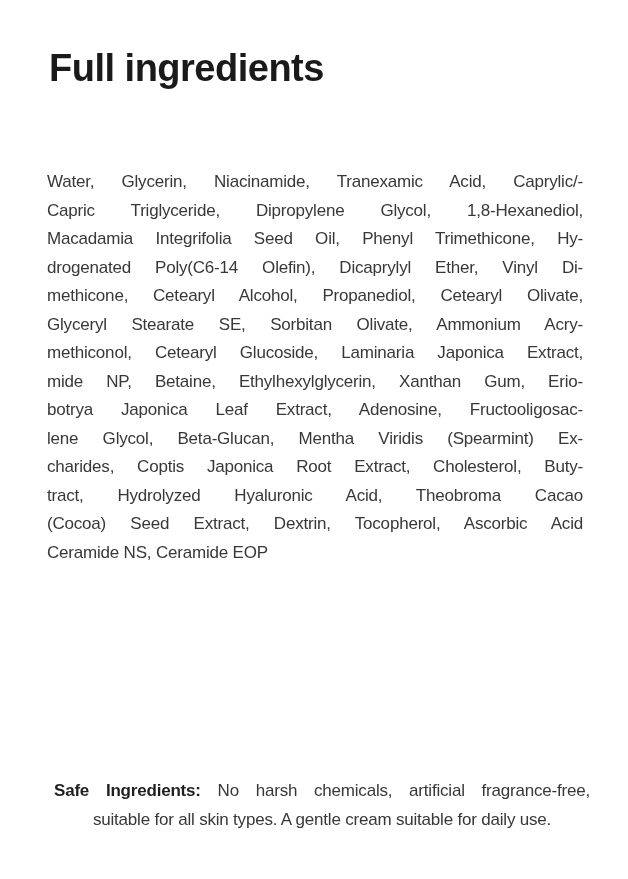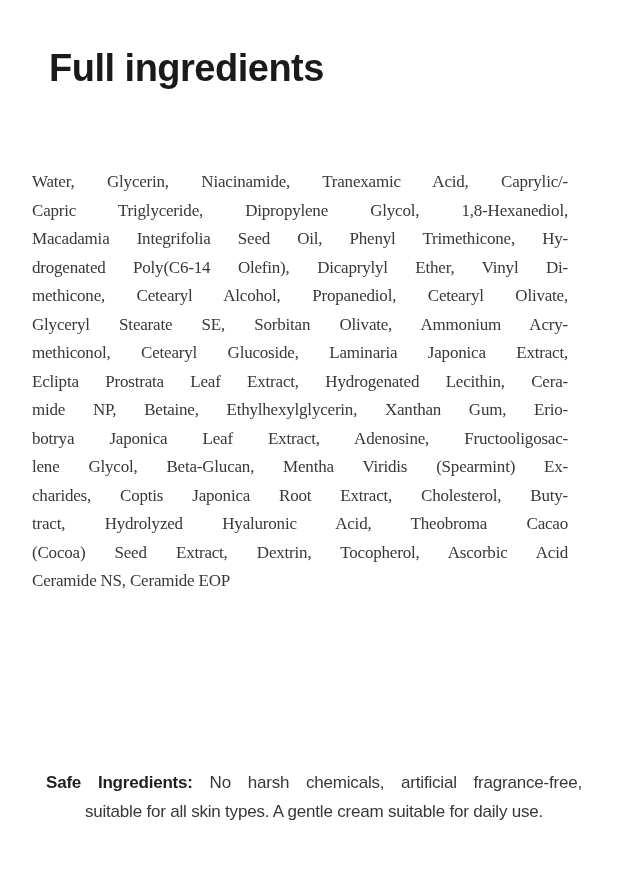--- a/index.html
+++ b/index.html
@@ -27,43 +27,42 @@
     margin: 3px;
     font-size: 38px;
     line-height: 46px;
     font-weight: 700;
     letter-spacing: -0.5px;
     color: #1a1a1a;
   }
   .ingredients {
     position: absolute;
     top: 168px;
-    left: 32px;
+    left: 47px;
     width: 536px;
     color: #383838;
     font-size: 17px;
     letter-spacing: -0.2px;
     line-height: 28.5px;
-    font-family: Liberation Serif, serif;
   }
   .ingredient-line {
     text-align: justify;
     text-align-last: justify;
     text-justify: inter-word;
   }
   .ingredient-line.last {
     text-align: right;
     text-align-last: left;
   }
   .note {
     position: absolute;
     top: 768px;
     left: 46px;
     width: 536px;
-    margin: 0;
+    margin: 8px;
     color: #383838;
     font-size: 17px;
     letter-spacing: -0.2px;
     line-height: 29px;
   }
   .note-line1 {
     text-align: justify;
     text-align-last: justify;
     text-justify: inter-word;
   }
@@ -84,21 +83,20 @@
   <h1 class="title">Full ingredients</h1>
 
   <div class="ingredients">
     <div class="ingredient-line">Water, Glycerin, Niacinamide, Tranexamic Acid, Caprylic/-</div>
     <div class="ingredient-line">Capric Triglyceride, Dipropylene Glycol, 1,8-Hexanediol,</div>
     <div class="ingredient-line">Macadamia Integrifolia Seed Oil, Phenyl Trimethicone, Hy-</div>
     <div class="ingredient-line">drogenated Poly(C6-14 Olefin), Dicaprylyl Ether, Vinyl Di-</div>
     <div class="ingredient-line">methicone, Cetearyl Alcohol, Propanediol, Cetearyl Olivate,</div>
     <div class="ingredient-line">Glyceryl Stearate SE, Sorbitan Olivate, Ammonium Acry-</div>
     <div class="ingredient-line">methiconol, Cetearyl Glucoside, Laminaria Japonica Extract,</div>
-    <div class="ingredient-line">Eclipta Prostrata Leaf Extract, Hydrogenated Lecithin, Cera-</div>
     <div class="ingredient-line">mide NP, Betaine, Ethylhexylglycerin, Xanthan Gum, Erio-</div>
     <div class="ingredient-line">botrya Japonica Leaf Extract, Adenosine, Fructooligosac-</div>
     <div class="ingredient-line">lene Glycol, Beta-Glucan, Mentha Viridis (Spearmint) Ex-</div>
     <div class="ingredient-line">charides, Coptis Japonica Root Extract, Cholesterol, Buty-</div>
     <div class="ingredient-line">tract, Hydrolyzed Hyaluronic Acid, Theobroma Cacao</div>
     <div class="ingredient-line">(Cocoa) Seed Extract, Dextrin, Tocopherol, Ascorbic Acid</div>
     <div class="ingredient-line last">Ceramide NS, Ceramide EOP</div>
   </div>
 
   <p class="note">

